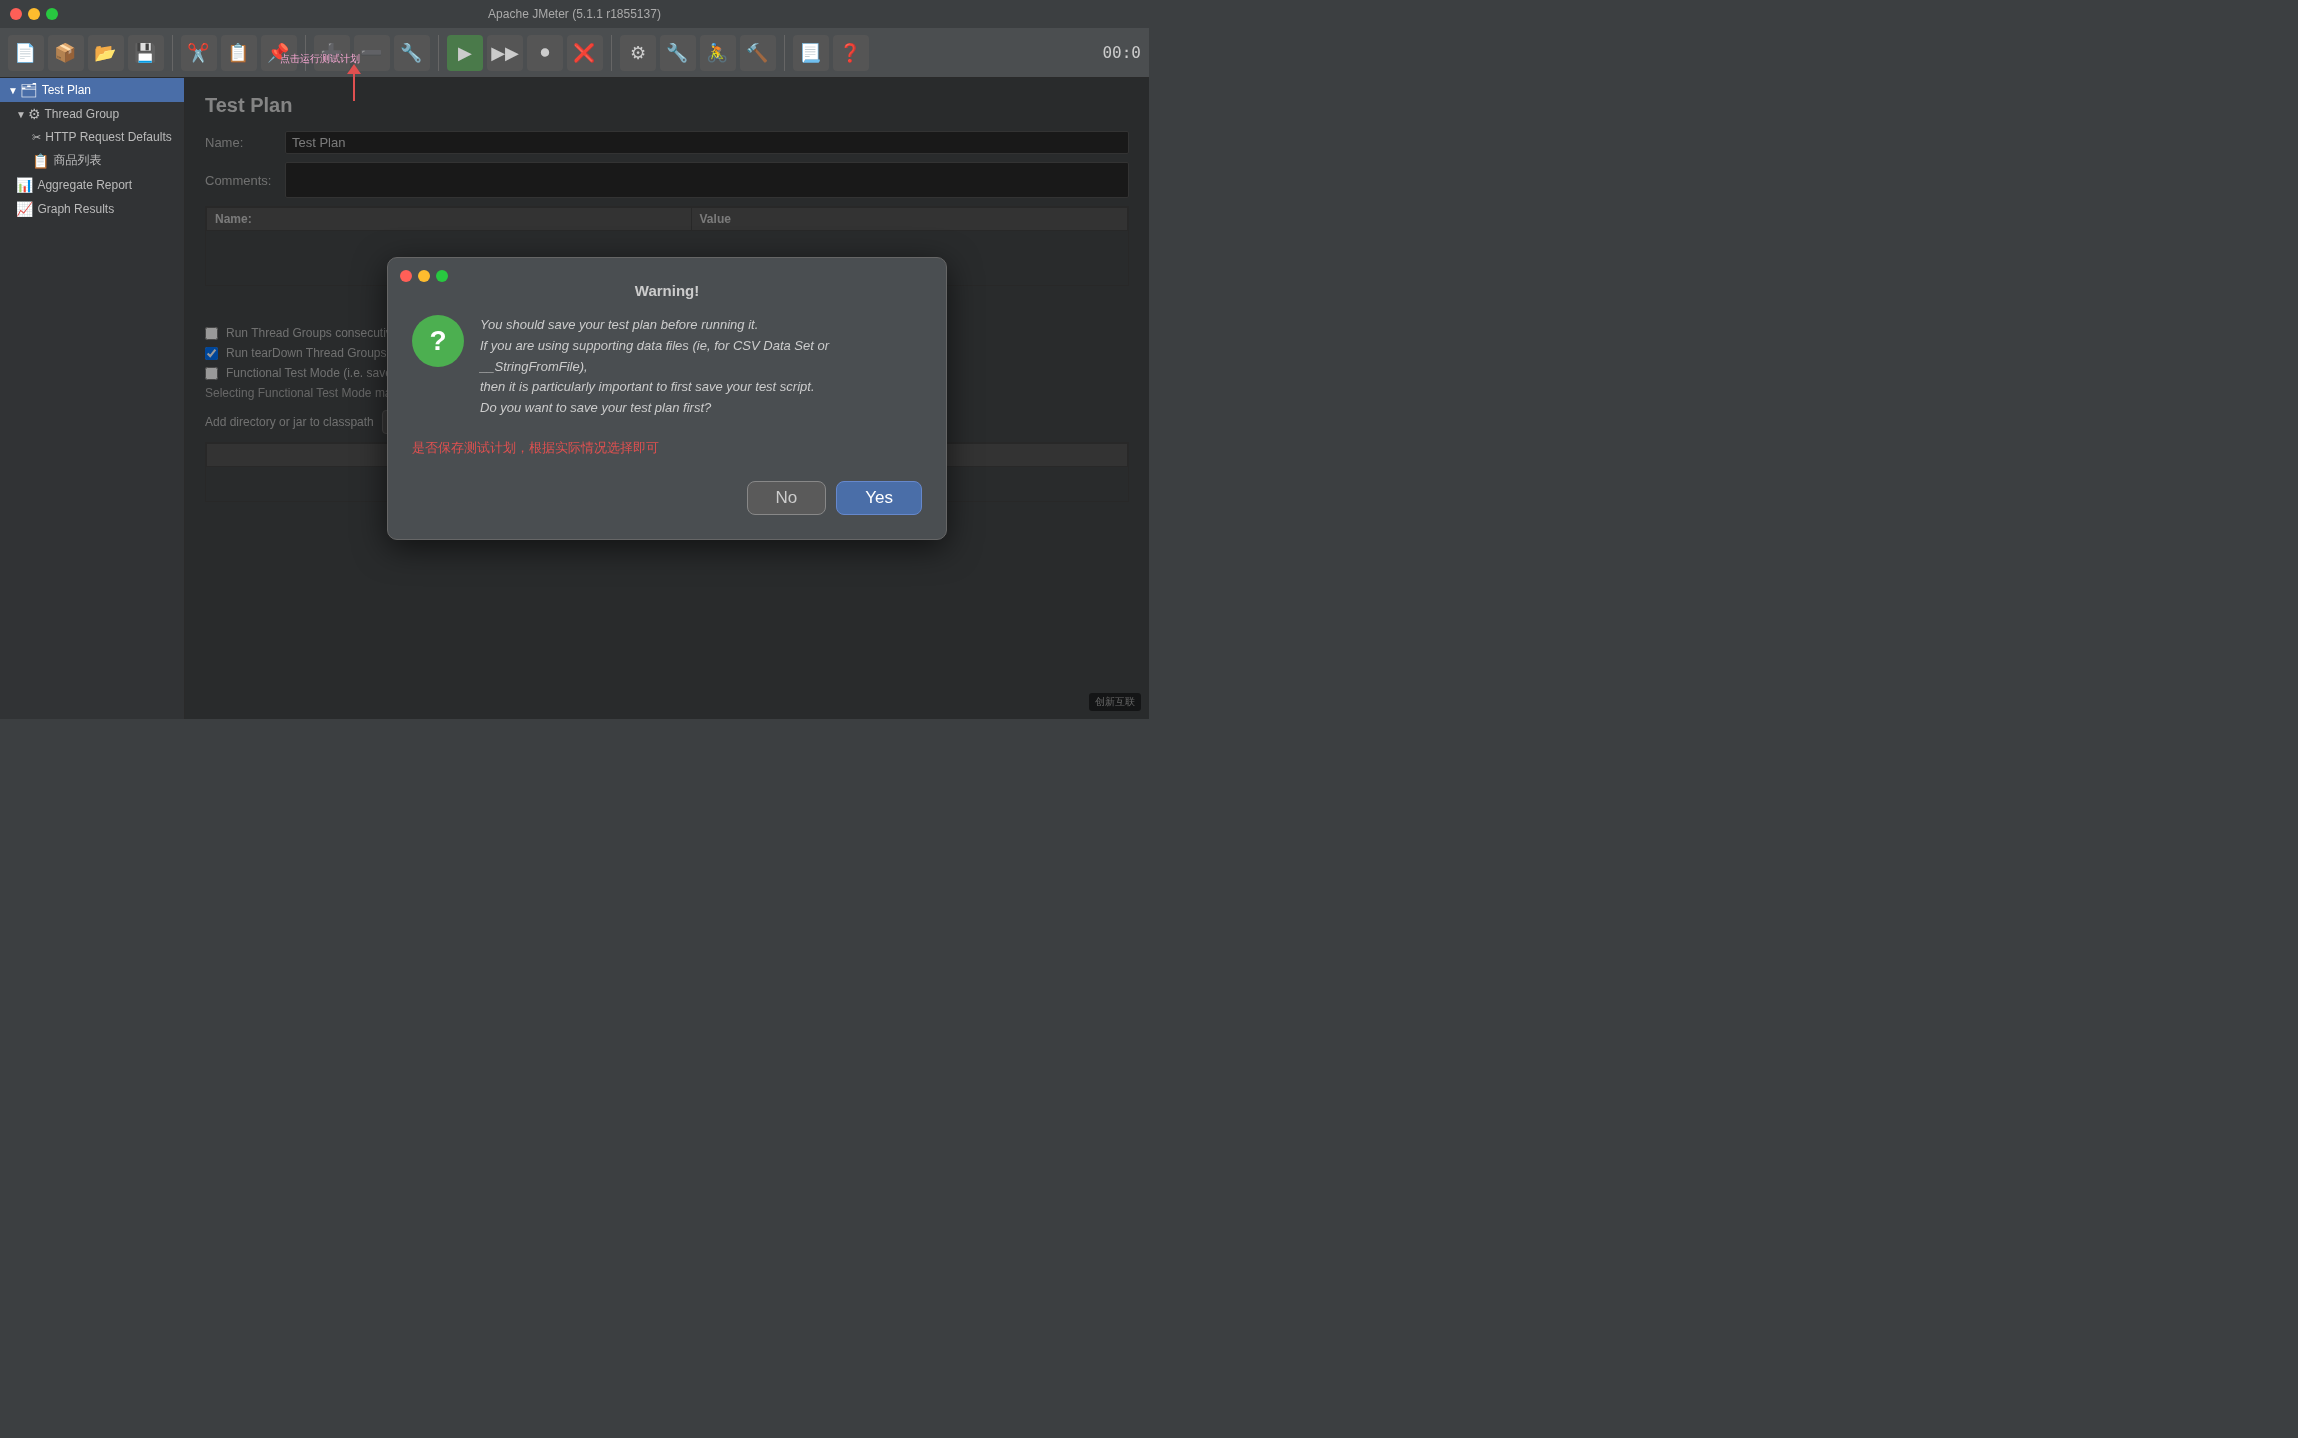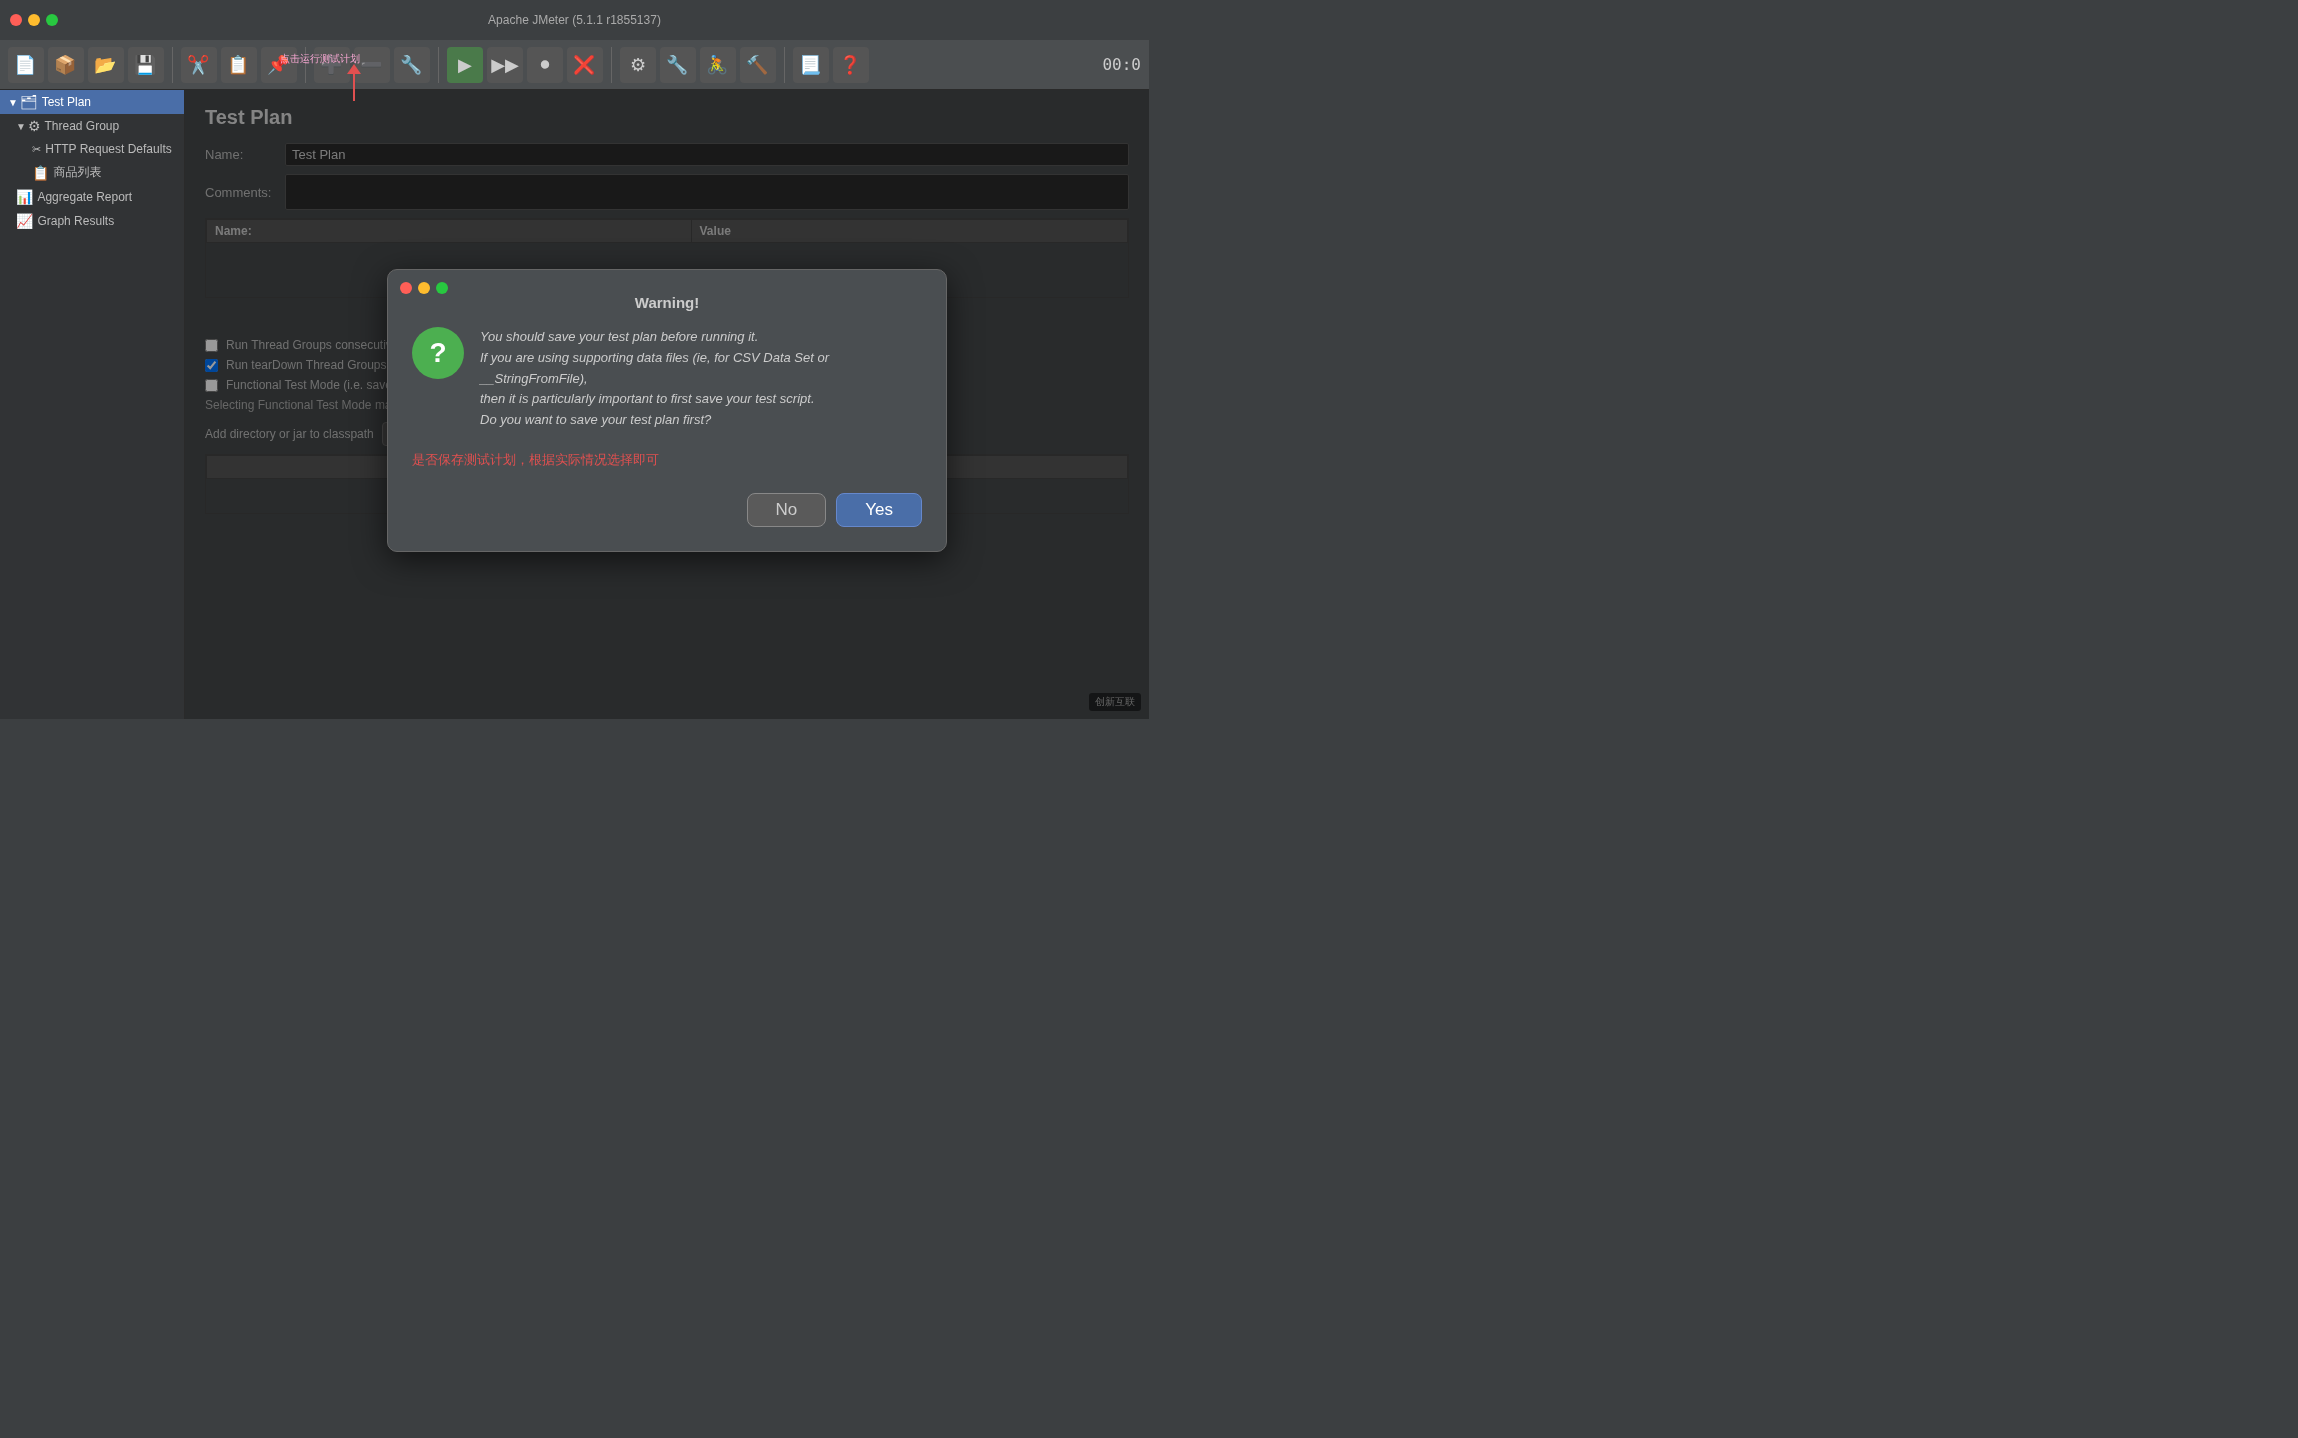--- a/index.html
+++ b/index.html
@@ -9,21 +9,21 @@
       background: #3c3f41;
       font-family: -apple-system, BlinkMacSystemFont, 'Helvetica Neue', Arial, sans-serif;
       font-size: 13px;
       color: #ccc;
       overflow: hidden;
       position: relative;
     }
 
     
     .title-bar {
-      height: 40px;
+      height: 28px;
       background: #3c3f41;
       display: flex;
       align-items: center;
       justify-content: center;
       position: relative;
     }
     .title-bar-buttons {
       position: absolute;
       left: 10px;
       display: flex;

